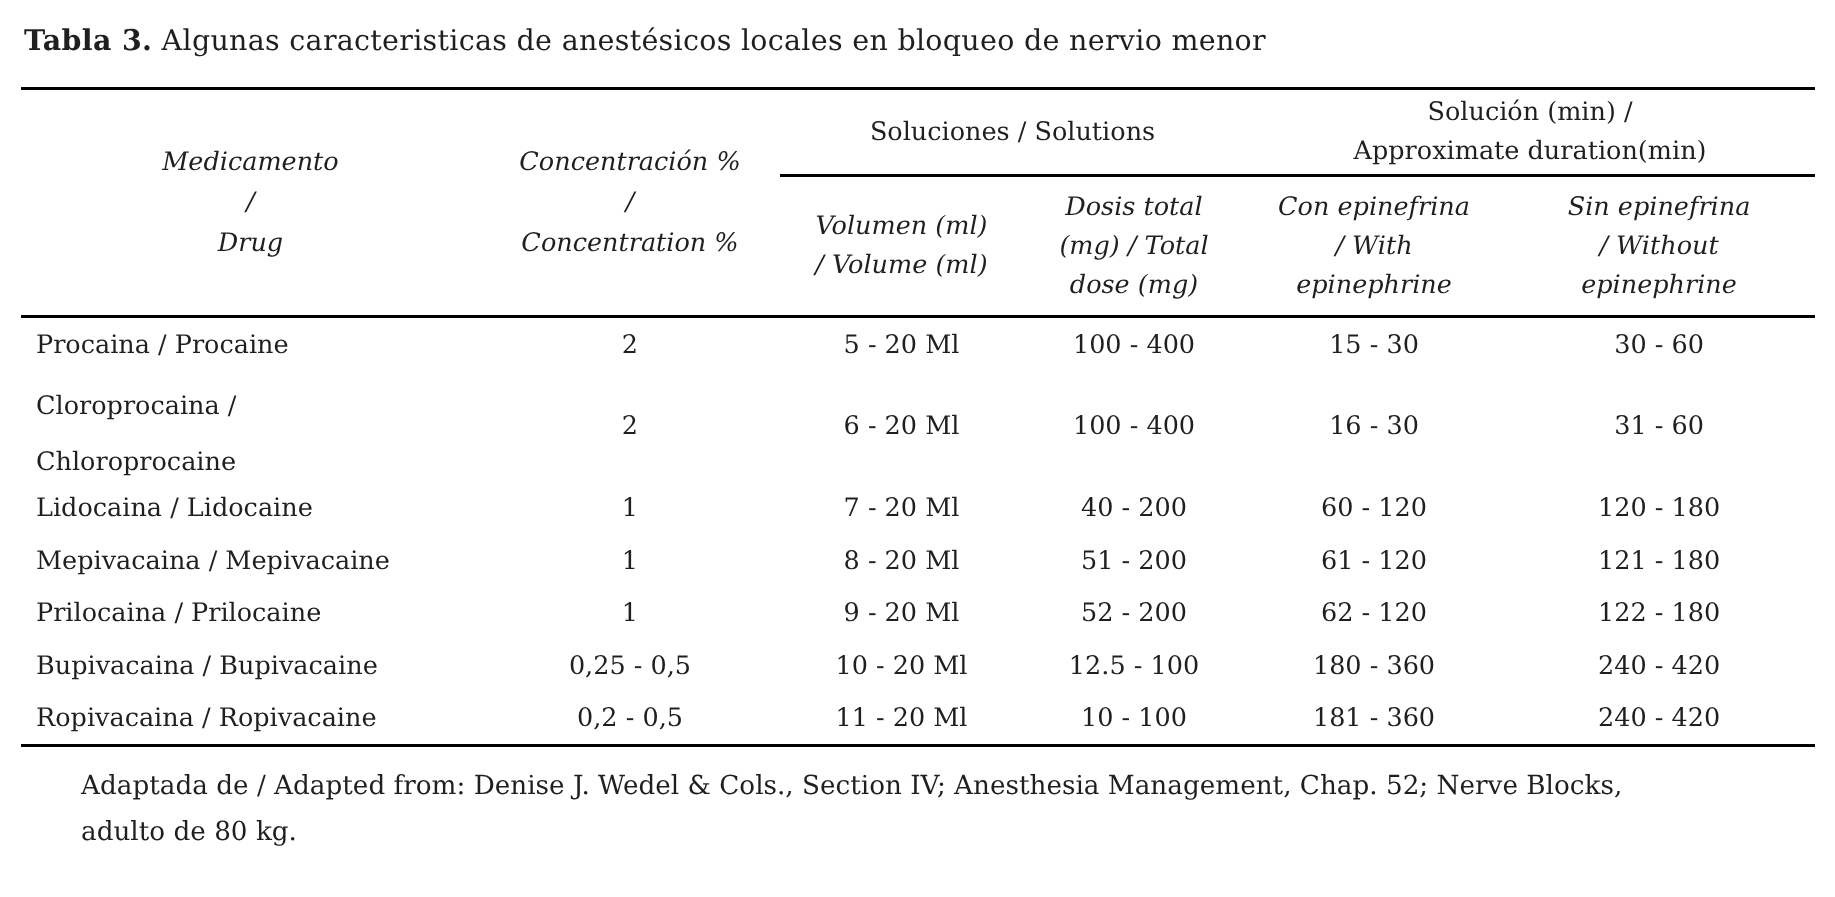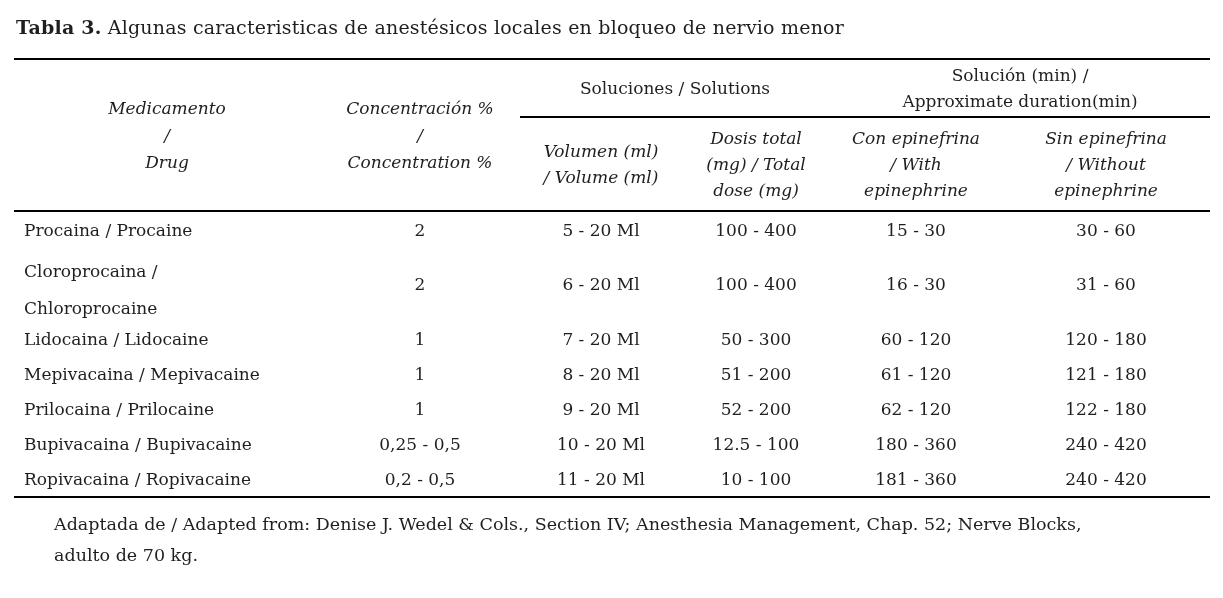--- a/index.html
+++ b/index.html
@@ -150,21 +150,21 @@
         <td>2</td>
         <td>6 - 20 Ml</td>
         <td>100 - 400</td>
         <td>16 - 30</td>
         <td>31 - 60</td>
       </tr>
       <tr>
         <td class="drug">Lidocaina / Lidocaine</td>
         <td>1</td>
         <td>7 - 20 Ml</td>
-        <td>50 - 300</td>
+        <td>40 - 200</td>
         <td>60 - 120</td>
         <td>120 - 180</td>
       </tr>
       <tr>
         <td class="drug">Mepivacaina / Mepivacaine</td>
         <td>1</td>
         <td>8 - 20 Ml</td>
         <td>51 - 200</td>
         <td>61 - 120</td>
         <td>121 - 180</td>
@@ -191,16 +191,16 @@
         <td>11 - 20 Ml</td>
         <td>10 - 100</td>
         <td>181 - 360</td>
         <td>240 - 420</td>
       </tr>
     </tbody>
   </table>
 
   <div class="footnote">
     <span class="fl">Adaptada de / Adapted from:  Denise J. Wedel &amp; Cols., Section IV; Anesthesia Management, Chap. 52; Nerve Blocks,</span>
-    <span class="fl">adulto de 70 kg.</span>
+    <span class="fl">adulto de 80 kg.</span>
   </div>
 
 </div>
 
 </body></html>

